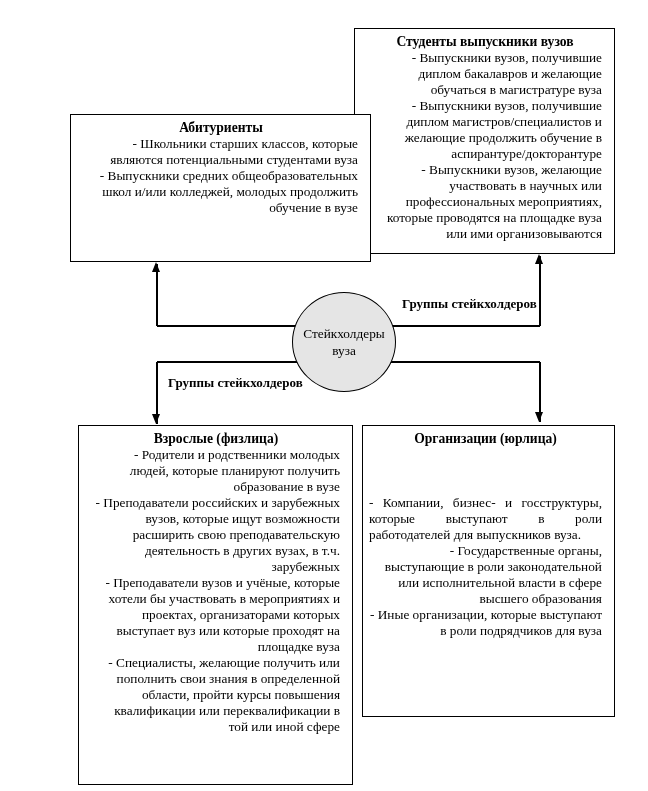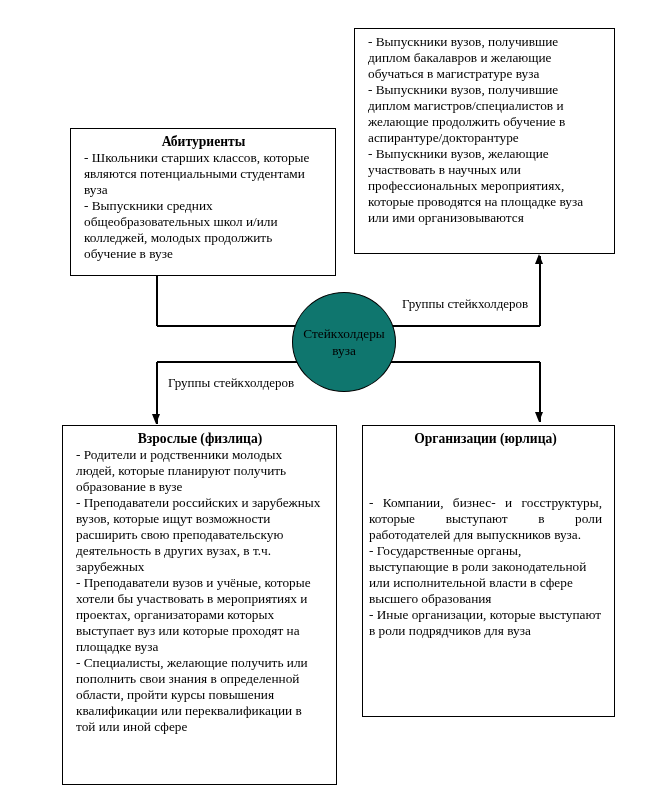--- a/index.html
+++ b/index.html
@@ -28,34 +28,34 @@
     z-index: 2;
     overflow: hidden;
   }
   .node-title {
     font-weight: bold;
     text-align: center;
     font-size: 13.6px;
   }
   .node-body p {
     margin: 0;
-    text-align: left;
+    text-align: right;
   }
   .box-students      { left: 354px; top: 28px;  width: 261px; height: 226px; }
-  .box-applicants    { left: 70px;  top: 128px; width: 266px; height: 148px; }
-  .box-adults        { left: 62px;  top: 425px; width: 275px; height: 360px; }
+  .box-applicants    { left: 70px;  top: 114px; width: 301px; height: 148px; }
+  .box-adults        { left: 78px;  top: 425px; width: 275px; height: 360px; }
   .box-organizations { left: 362px; top: 425px; width: 253px; height: 292px; padding-left: 6px; }
   .box-organizations .node-body p:first-child { text-align: justify; margin-top: 48px; }
 
   
   .circle {
     position: absolute;
     left: 292px; top: 292px;
     width: 104px; height: 100px;
-    background: #0f766e;
+    background: #e5e5e5;
     border: 1.5px solid #000000;
     border-radius: 50%;
     box-sizing: border-box;
     display: flex;
     align-items: center;
     justify-content: center;
     text-align: center;
     font-size: 13.3px;
     line-height: 17px;
     padding: 0 10px;
@@ -83,20 +83,21 @@
   .arrow.down { border-top: 10px solid #000000; }
 
   
   .edge-label {
     position: absolute;
     font-size: 13px;
     line-height: 15px;
     background: #ffffff;
     z-index: 3;
     white-space: nowrap;
+    font-weight: bold;
   }
   .label-top-right   { left: 402px; top: 296px; }
   .label-bottom-left { left: 168px; top: 375px; }
 </style>
 </head>
 <body>
 
 <div class="canvas">
 
   <div class="hline" style="left:157px; top:325px; width:188px;"></div>
@@ -115,20 +116,21 @@
   <div class="arrow down" style="left:535px; top:412px;"></div>
 
   <div class="edge-label label-top-right">Группы стейкхолдеров</div>
   <div class="edge-label label-bottom-left">Группы стейкхолдеров</div>
 
   <div class="circle">
     <span>Стейкхолдеры вуза</span>
   </div>
 
   <div class="node box-students">
+    <div class="node-title">Студенты выпускники вузов</div>
     <div class="node-body">
         <p>- Выпускники вузов, получившие диплом бакалавров и желающие обучаться в магистратуре вуза</p>
         <p>- Выпускники вузов, получившие диплом магистров/специалистов и желающие продолжить обучение в аспирантуре/докторантуре</p>
         <p>- Выпускники вузов, желающие участвовать в научных или профессиональных мероприятиях, которые проводятся на площадке вуза или ими организовываются</p>
       </div>
   </div>
 
   <div class="node box-applicants">
     <div class="node-title">Абитуриенты</div>
     <div class="node-body">

